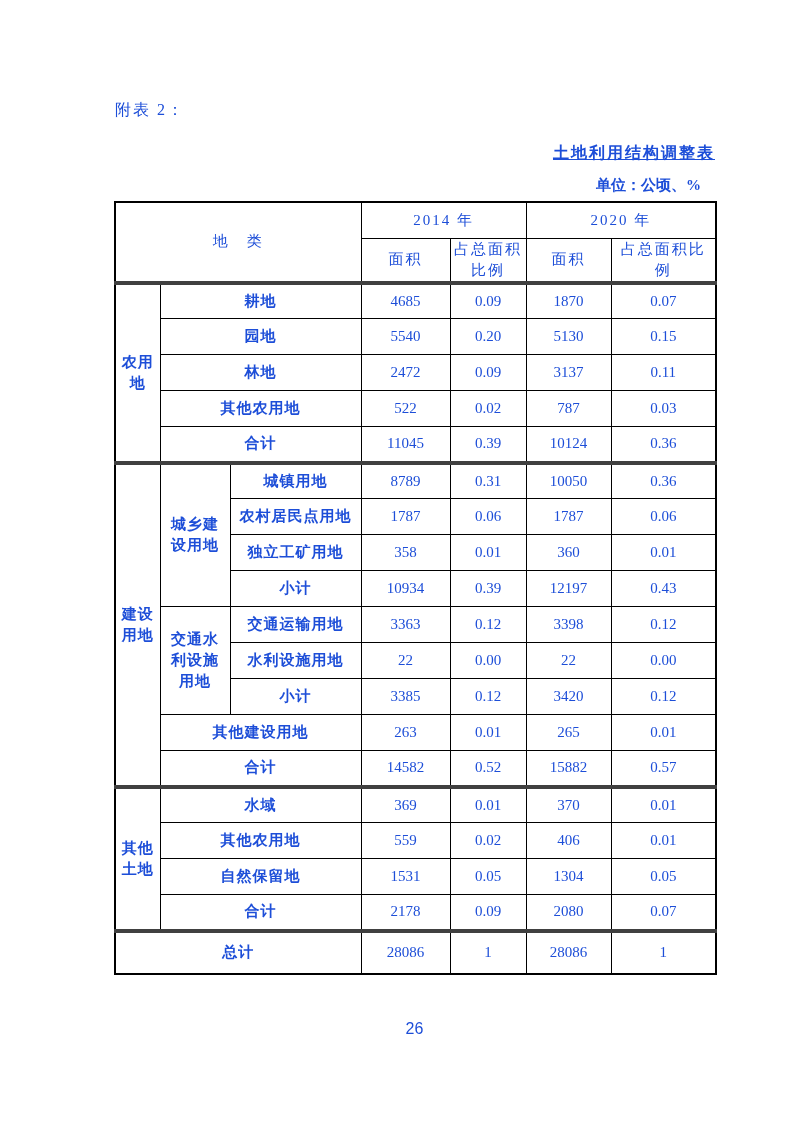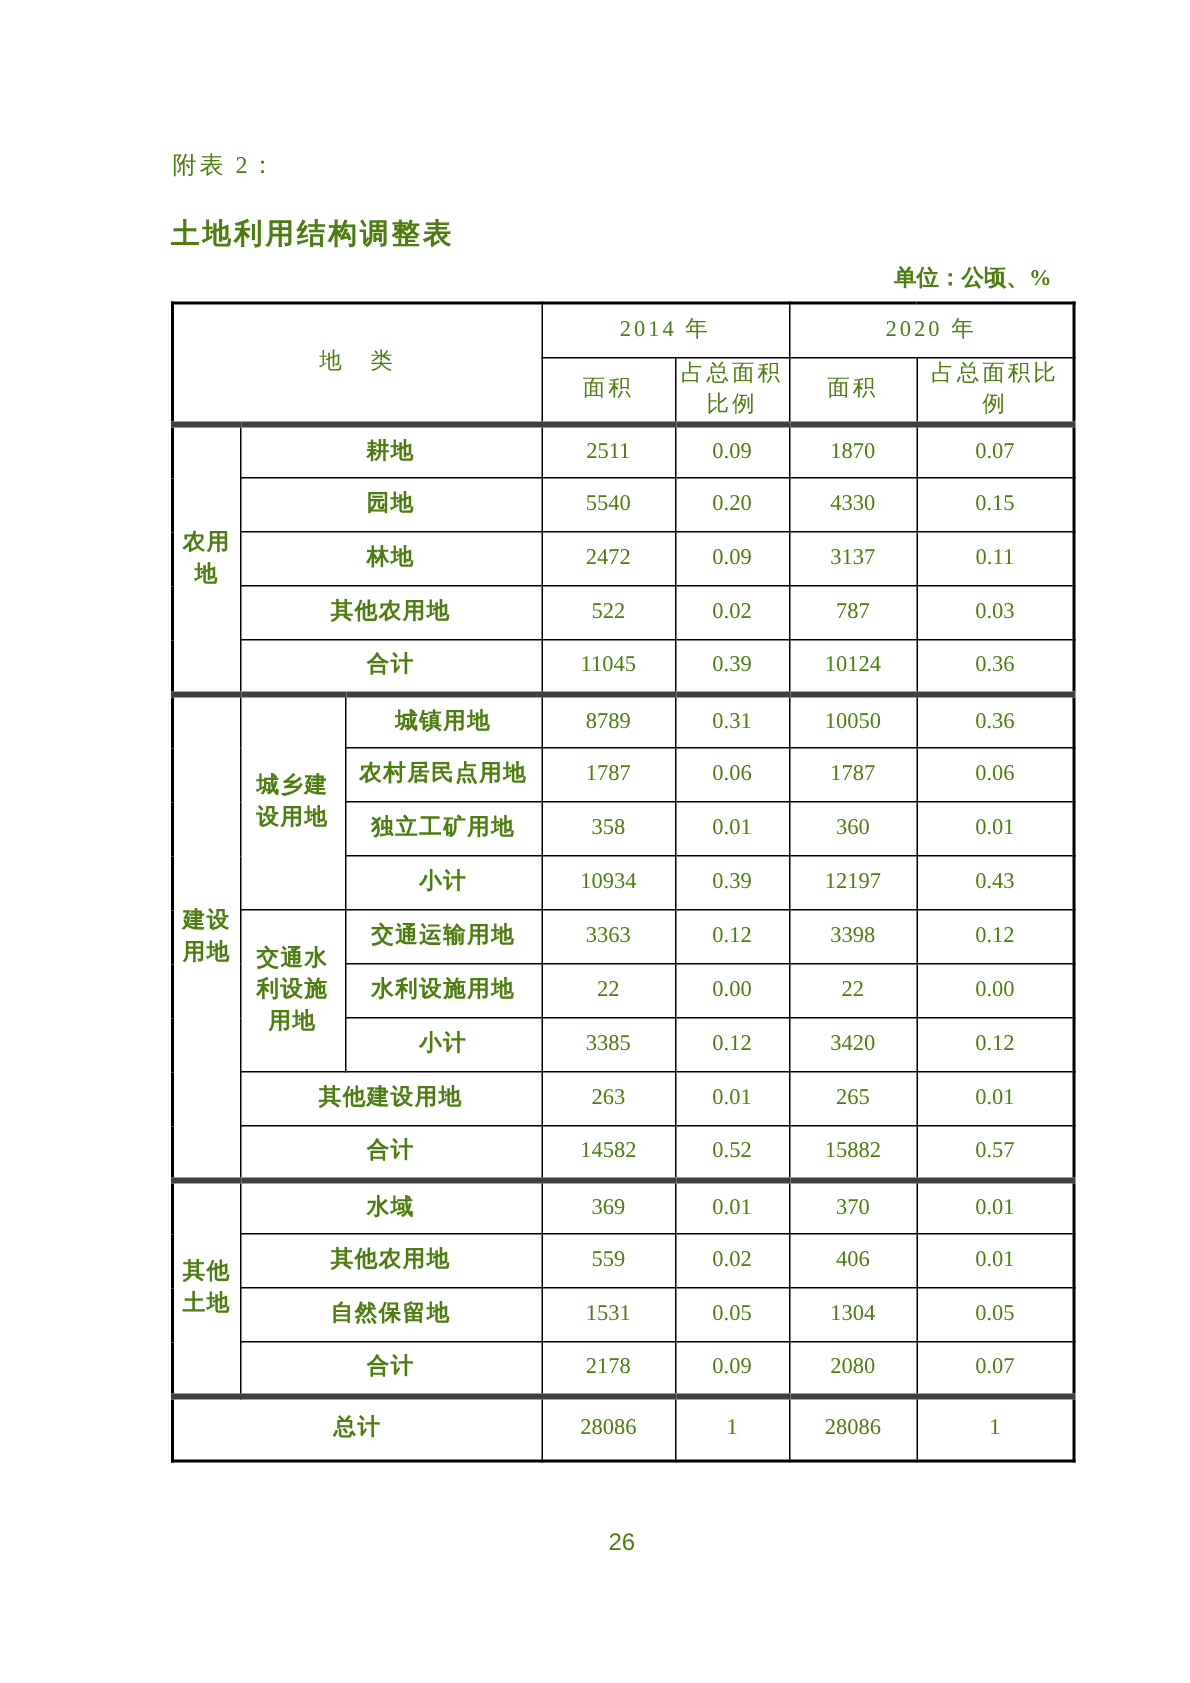--- a/index.html
+++ b/index.html
@@ -5,21 +5,21 @@
   html, body {
     margin: 0;
     padding: 0;
     background: #ffffff;
   }
   .page {
     position: relative;
     width: 793px;
     height: 1098px;
     background: #ffffff;
-    color: #4d7c0f;
+    color: #1d4ed8;
     font-family: "Liberation Serif", serif;
     overflow: hidden;
   }
   .content {
     position: absolute;
     left: 114px;
     top: 0;
     width: 601px;
   }
   .appendix {
@@ -27,24 +27,25 @@
     top: 100px;
     left: 1px;
     font-size: 16px;
     letter-spacing: 2px;
   }
   .doc-title {
     position: absolute;
     top: 143px;
     left: 0;
     width: 100%;
-    text-align: left;
-    font-size: 19px;
+    text-align: right;
+    font-size: 16px;
     font-weight: bold;
     letter-spacing: 2px;
+    text-decoration: underline;
   }
   .unit-note {
     position: absolute;
     top: 176px;
     left: 0;
     width: 100%;
     box-sizing: border-box;
     text-align: right;
     padding-right: 14px;
     font-size: 15px;
@@ -128,30 +129,30 @@
           <td class="hdr pre">占总面积
 比例</td>
           <td class="hdr">面积</td>
           <td class="hdr">占总面积比例</td>
         </tr>
 
         <tr class="drow sect">
           <td rowspan="5" class="zh pre">农用
 地</td>
           <td colspan="2" class="zh">耕地</td>
-          <td>2511</td>
+          <td>4685</td>
           <td>0.09</td>
           <td>1870</td>
           <td>0.07</td>
         </tr>
         <tr class="drow">
           <td colspan="2" class="zh">园地</td>
           <td>5540</td>
           <td>0.20</td>
-          <td>4330</td>
+          <td>5130</td>
           <td>0.15</td>
         </tr>
         <tr class="drow">
           <td colspan="2" class="zh">林地</td>
           <td>2472</td>
           <td>0.09</td>
           <td>3137</td>
           <td>0.11</td>
         </tr>
         <tr class="drow">

